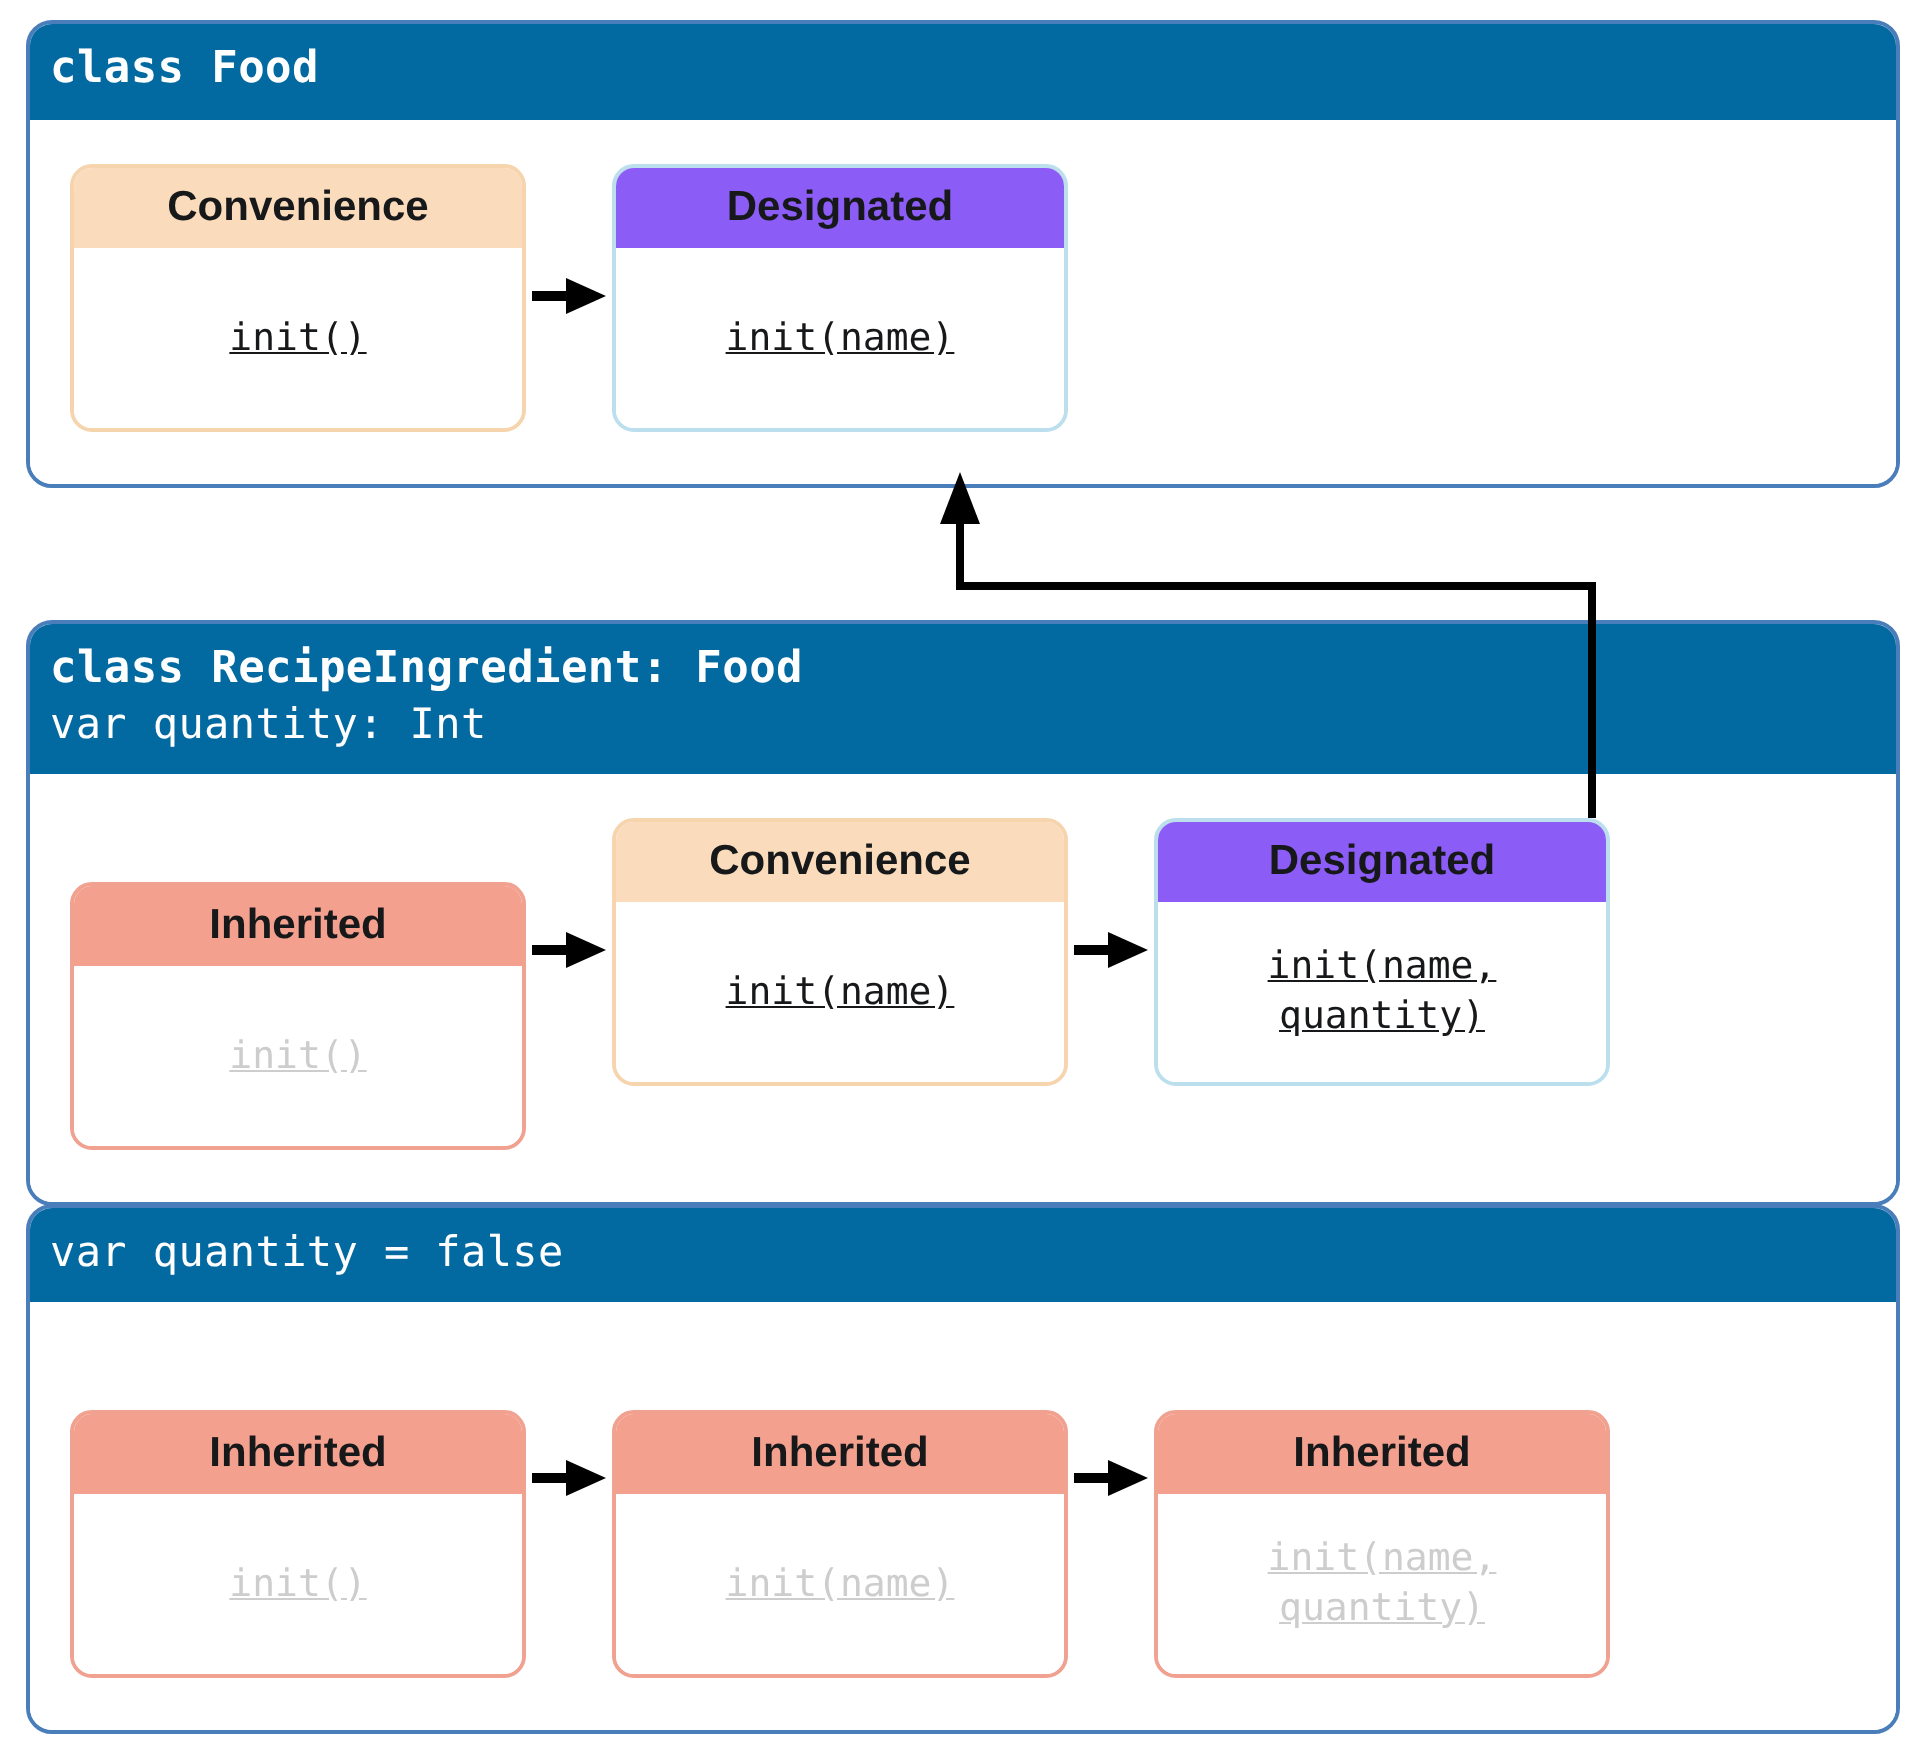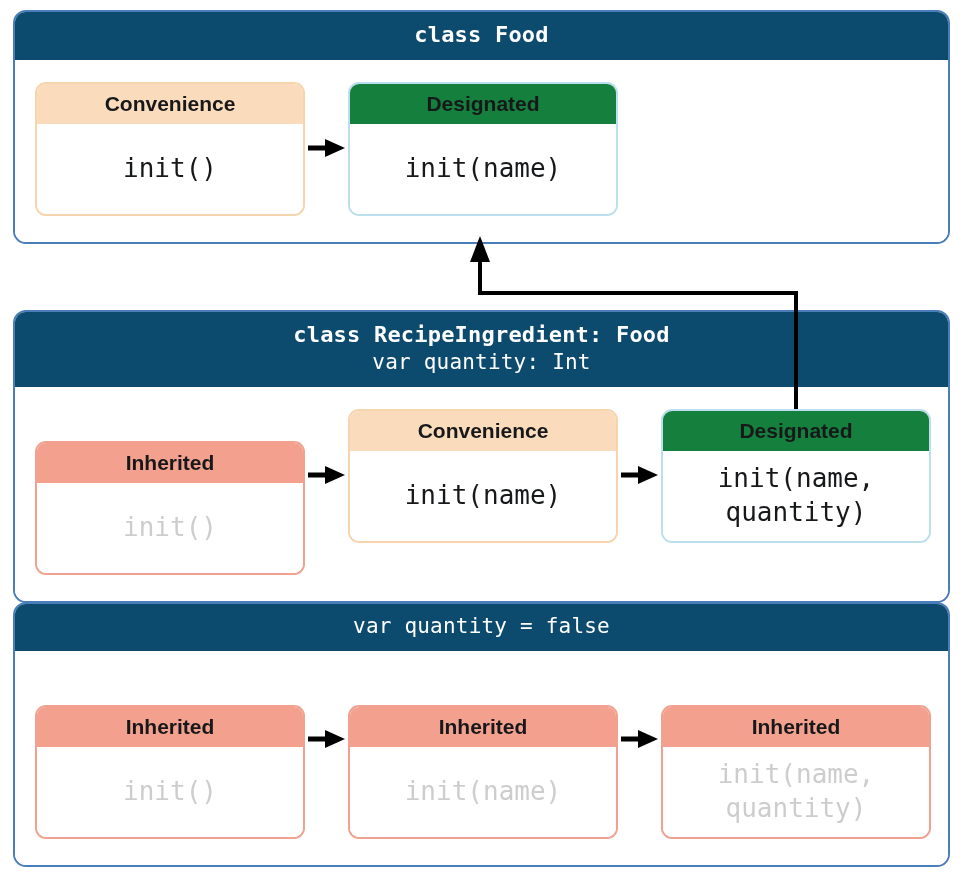--- a/index.html
+++ b/index.html
@@ -28,23 +28,22 @@
     left: 13px;
     width: 937px;
     box-sizing: border-box;
     border: 2px solid #4a7ebb;
     border-radius: 13px;
     background: #ffffff;
     overflow: hidden;
   }
 
   .class-header {
-    background: #0c4a6e;
+    background: #0369a1;
     color: #ffffff;
-    text-align: center;
     padding: 9px 10px 11px 10px;
     font-family: "DejaVu Sans Mono", "Liberation Mono", monospace;
     line-height: 1.28;
   }
   .class-decl {
     font-size: 22px;
     font-weight: bold;
     letter-spacing: 0.2px;
     white-space: nowrap;
   }
@@ -64,21 +63,21 @@
   
   .card-row {
     position: relative;
     display: flex;
     align-items: flex-start;
     padding-left: 20px;
   }
 
   .card {
     position: relative;
-    width: 270px;
+    width: 228px;
     box-sizing: border-box;
     border-radius: 11px;
     overflow: hidden;
     background: #ffffff;
     flex: 0 0 auto;
   }
 
   .card-title {
     text-align: center;
     font-size: 21px;
@@ -86,41 +85,42 @@
     color: #17181a;
     padding: 8px 4px 9px 4px;
     line-height: 1.1;
     font-family: "Liberation Sans", sans-serif;
   }
 
   .card-body {
     background: #ffffff;
     text-align: center;
     font-family: "DejaVu Sans Mono", "Liberation Mono", monospace;
-    font-size: 26px;
+    font-size: 19px;
     color: #17181a;
     line-height: 1.3;
     height: 90px;
     display: flex;
     align-items: center;
     justify-content: center;
     padding: 0 6px;
     box-sizing: border-box;
+    text-decoration: underline;
   }
   .card-body .line { display: block; }
 
   
   .card.inherited   { border: 2px solid #f0a18f; margin-top: 32px; }
   .card.inherited .card-title { background: #f4a08e; }
 
   .card.convenience { border: 2px solid #f6d4ae; }
   .card.convenience .card-title { background: #fadcbd; }
 
   .card.designated  { border: 2px solid #bcdfee; }
-  .card.designated .card-title { background: #15803d; }
+  .card.designated .card-title { background: #8b5cf6; }
 
   .card-body.muted { color: #cdcdcd; }
 
   
   .arrow-gap {
     flex: 0 0 auto;
     width: 43px;
     position: relative;
     height: 132px;
     display: flex;

